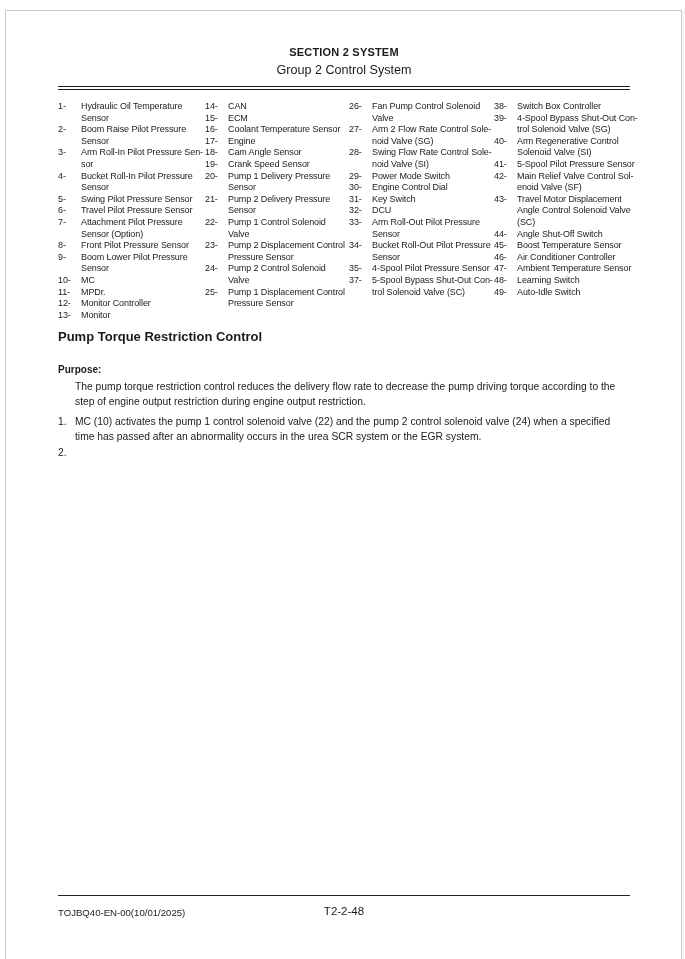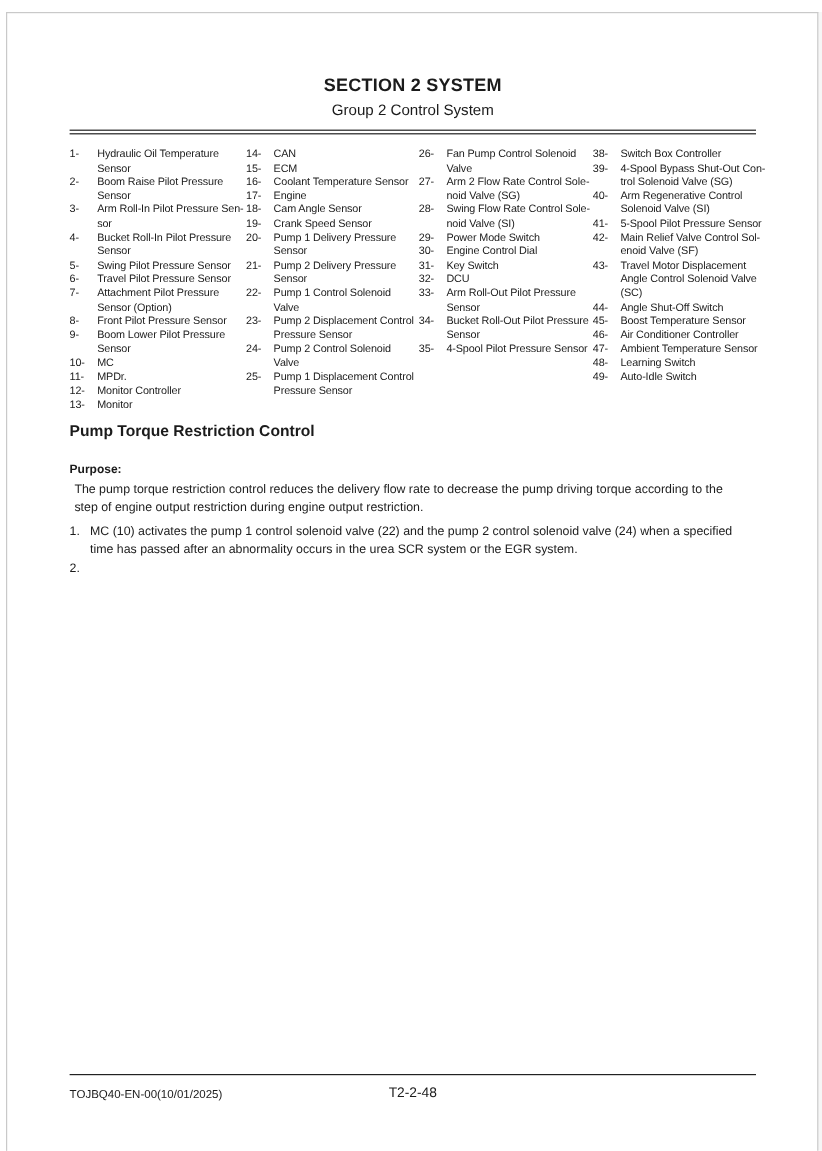--- a/index.html
+++ b/index.html
@@ -12,34 +12,34 @@
     overflow:hidden;
   }
   
   .border-top   { position:absolute; left:5px; right:3px; top:10px; border-top:1px solid #c9c9c9; }
   .border-left  { position:absolute; left:5px; top:10px; bottom:0; border-left:1px solid #c9c9c9; }
   .border-right { position:absolute; left:681px; top:10px; bottom:0; border-left:1px solid #c9c9c9; }
   .right-strip  { position:absolute; left:682px; right:0; top:10px; bottom:0; background:#f6f6f6; }
 
   .page-content { position:absolute; left:58px; top:10px; width:572px; }
 
-  .section-title { font-size:15px; font-weight:bold; text-align:center; margin:53px 0 0 0; letter-spacing:0.2px; }
+  .section-title { font-size:11px; font-weight:bold; text-align:center; margin:36px 0 0 0; letter-spacing:0.2px; }
   .group-title   { font-size:12.6px; font-weight:normal; text-align:center; margin:5px 0 3px 0; }
   .double-rule   { margin-top:9px; height:2px; border-top:1.4px solid #222; border-bottom:1.4px solid #222; }
 
   .legend { display:grid; grid-template-columns:147px 144px 145px 136px; margin-top:11px; }
   .legend-col { min-width:0; }
   .legend-item { display:flex; align-items:flex-start; font-size:9px; line-height:11.6px; letter-spacing:-0.1px; }
   .legend-num { width:23px; flex:none; }
   .legend-label { white-space:pre; }
 
   .article-title { font-size:13px; font-weight:bold; margin:8px 0 0 0; }
   .sub-heading   { font-size:10px; font-weight:bold; margin:20px 0 0 0; }
   .sub-heading.op { margin-top:7px; }
-  .body-text     { font-size:10.3px; line-height:14.6px; margin:5px 0 0 4px; white-space:pre; }
+  .body-text     { font-size:10.3px; line-height:14.6px; margin:5px 0 0 17px; white-space:pre; }
   .op-list  { margin-top:6px; }
   .op-item  { display:flex; font-size:10.3px; line-height:14.6px; margin-top:1px; }
   .op-num   { width:17px; flex:none; }
   .op-text  { white-space:pre; }
 
   .footer-rule { position:absolute; left:58px; top:895px; width:572px; border-top:1.5px solid #222; }
   .footer { position:absolute; left:58px; top:905px; width:572px; height:20px; }
   .doc-code { position:absolute; left:0; top:2px; font-size:9.6px; }
   .page-number { position:absolute; left:0; right:0; top:0; text-align:center; font-size:11.5px; }
 </style>
@@ -250,20 +250,25 @@
           <span class="legend-label">Bucket Roll-Out Pilot Pressure
 Sensor</span>
         </div>
 
         <div class="legend-item">
           <span class="legend-num">35-</span>
           <span class="legend-label">4-Spool Pilot Pressure Sensor</span>
         </div>
 
 
+        <div class="legend-item">
+          <span class="legend-num">37-</span>
+          <span class="legend-label">5-Spool Bypass Shut-Out Con-
+trol Solenoid Valve (SC)</span>
+        </div>
       </div>
     <div class="legend-col">
 
         <div class="legend-item">
           <span class="legend-num">38-</span>
           <span class="legend-label">Switch Box Controller</span>
         </div>
 
         <div class="legend-item">
           <span class="legend-num">39-</span>

